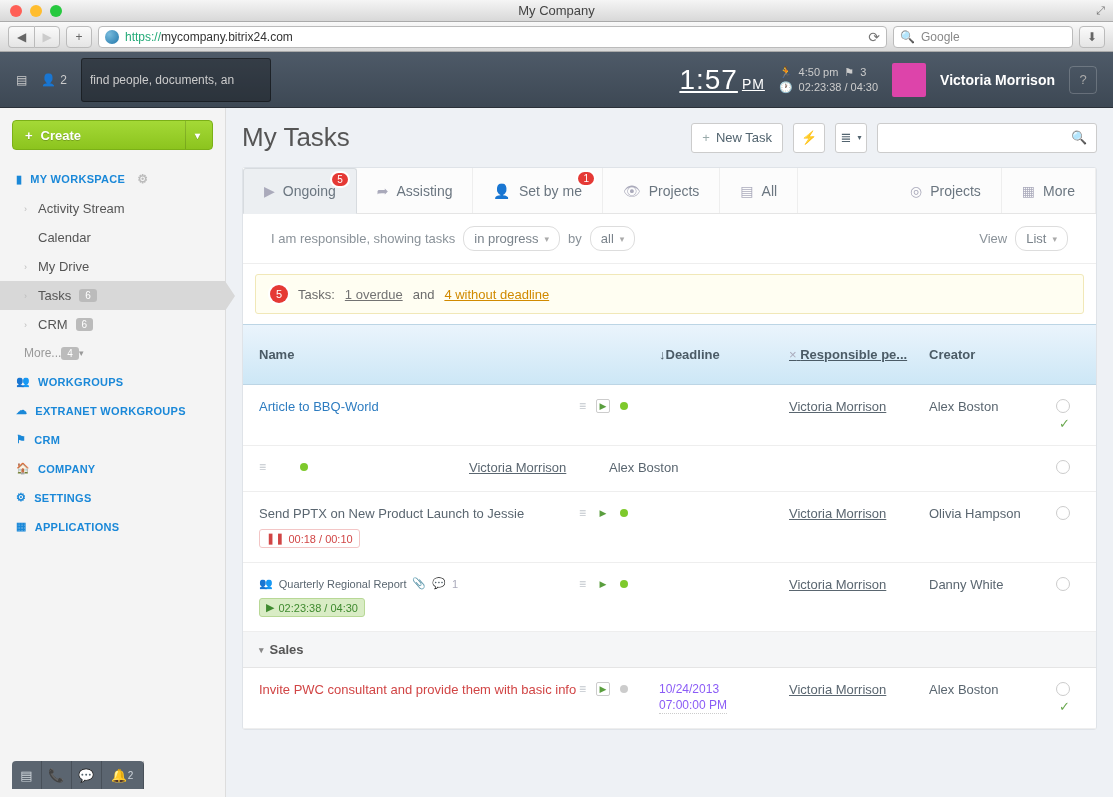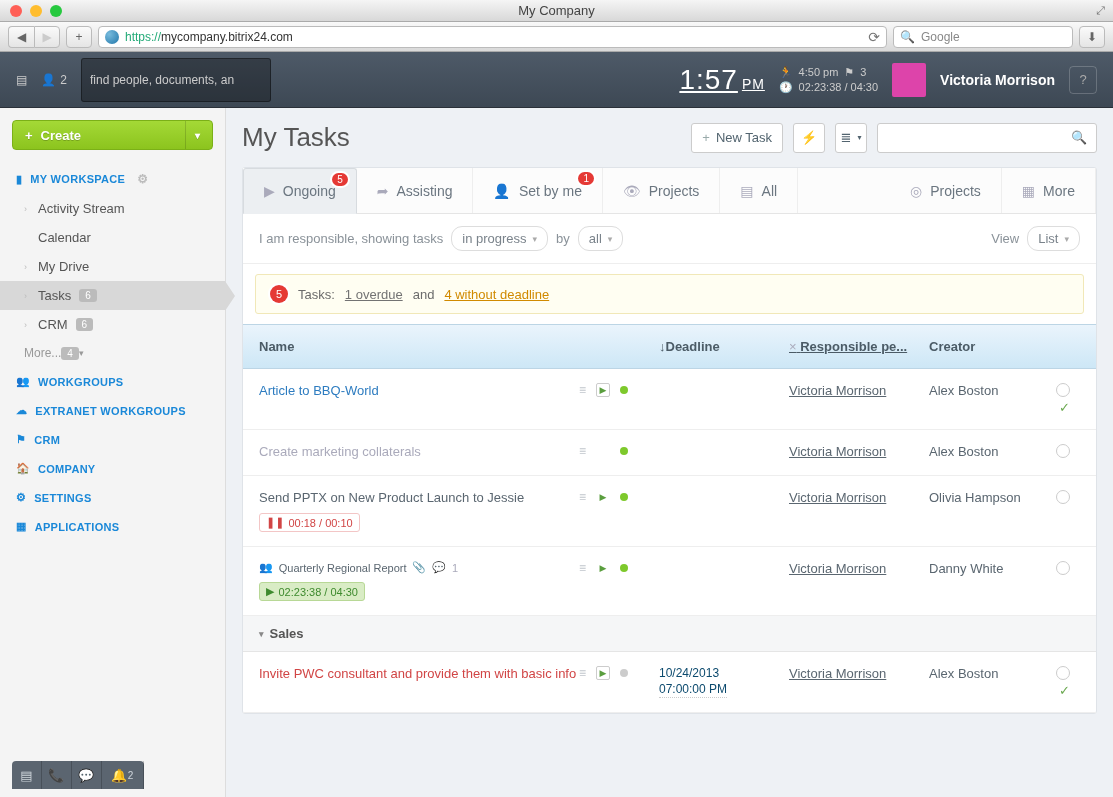--- a/index.html
+++ b/index.html
@@ -72,53 +72,53 @@
 .card { background: #fff; border: 1px solid #dfe3e8; border-radius: 3px; }
 
 
 .tabs { display: flex; border-bottom: 1px solid #e5e5e5; background: #fcfcfc; }
 .tab { padding: 14px 20px; display: flex; align-items: center; gap: 8px; color: #6b7680; font-size: 14px; cursor: pointer; position: relative; border-right: 1px solid #eee; }
 .tab .ico { color: #aab; font-size: 14px; }
 .tab.active { background: #eceff2; border: 1px solid #d7dbdf; border-bottom-color: #eceff2; border-radius: 3px 3px 0 0; margin-bottom: -1px; }
 .tab .badge { position: absolute; top: 4px; right: 8px; background: #e53935; color: #fff; font-size: 10px; border-radius: 8px; padding: 1px 5px; box-shadow: 0 0 0 2px #fff; }
 
 
-.filterbar { padding: 12px 16px; display: flex; align-items: center; gap: 8px; color: #8a9299; font-size: 13px; border-bottom: 1px solid #eee; }
+.filterbar { padding: 12px 28px; display: flex; align-items: center; gap: 8px; color: #8a9299; font-size: 13px; border-bottom: 1px solid #eee; }
 .pill { background: #fff; border: 1px solid #ddd; border-radius: 11px; padding: 4px 10px; display: flex; align-items: center; gap: 6px; color: #7a838b; }
 .pill .caret { font-size: 9px; color: #aaa; }
 .view-select { margin-left: auto; display: flex; align-items: center; gap: 8px; }
 
 
 .alertbar { margin: 10px 12px; padding: 10px 14px; background: #fffef2; border: 1px solid #f1e8b8; border-radius: 3px; display: flex; align-items: center; gap: 10px; font-size: 13px; color: #6b6b6b; }
 .alert-badge { width: 18px; height: 18px; background: #e53935; color: #fff; border-radius: 50%; font-size: 11px; display: flex; align-items: center; justify-content: center; box-shadow: 0 0 0 2px #fff; }
 .alertbar a { color: #737373; text-decoration: underline; }
 .alertbar a.warn { color: #d18a00; }
 
 
-.thead { display: flex; background: linear-gradient(#eaf4fc,#cde7f6); border-top: 1px solid #bcd5e5; border-bottom: 1px solid #bcd5e5; padding: 14px 16px; color: #4b5b66; font-size: 13px; font-weight: bold; }
+.thead { display: flex; background: linear-gradient(#eaf4fc,#cde7f6); border-top: 1px solid #bcd5e5; border-bottom: 1px solid #bcd5e5; padding: 22px 16px; color: #4b5b66; font-size: 13px; font-weight: bold; }
 .col-name { flex: 0 0 320px; }
 .col-deadline { flex: 0 0 130px; }
 .col-resp { flex: 0 0 140px; text-decoration: underline; }
 .col-creator { flex: 0 0 120px; }
 .col-icons { flex: 0 0 80px; display: flex; gap: 10px; align-items: center; color: #aab; font-size: 11px; }
 .col-end { flex: 1; text-align: right; padding-right: 10px; }
 
 .trow { display: flex; padding: 14px 16px; border-bottom: 1px solid #eee; align-items: flex-start; font-size: 13px; color: #5a6670; }
 .trow .title-link { color: #2d7cc0; }
 .trow .title-muted { color: #aab; }
 .trow .title-red { color: #d14545; }
 .trow .col-name { display: flex; flex-direction: column; gap: 4px; }
 .timer { display: inline-flex; align-items: center; gap: 4px; font-size: 11px; border-radius: 3px; padding: 2px 6px; margin-top: 4px; width: fit-content; }
 .timer.red { color: #d14545; border: 1px solid #f3c6c6; background: #fff; }
 .timer.green { color: #3e8a2e; background: #d9ecc5; border: 1px solid #b8d896; }
 .dot { width: 8px; height: 8px; border-radius: 50%; background: #7ec92c; display: inline-block; }
 .dot.off { background: #ccc; }
 .playbtn { width: 14px; height: 14px; border: 1px solid #ccc; border-radius: 2px; display: flex; align-items: center; justify-content: center; color: #5a9e3e; font-size: 9px; background: #fff; }
 .menubtn { color: #c0c6cc; font-size: 12px; }
-.deadline { color: #0c4a6e; font-size: 12px; line-height: 1.3; border-bottom: 1px dotted #ccc; display: inline-block; }
+.deadline { color: #8b5cf6; font-size: 12px; line-height: 1.3; border-bottom: 1px dotted #ccc; display: inline-block; }
 .circle { width: 14px; height: 14px; border: 1px solid #ccc; border-radius: 50%; display: inline-block; }
 .check { color: #6aa84f; }
 
 .group-row { background: #f5f6f7; padding: 10px 16px; font-weight: bold; color: #555; border-bottom: 1px solid #e5e5e5; display: flex; align-items: center; gap: 6px; }
 .group-row .tri { font-size: 9px; color: #888; }
 
 .meta-icons { display: flex; align-items: center; gap: 6px; color: #aab; font-size: 11px; }
 </style>
 </head>
 <body>
@@ -354,23 +354,20 @@
             <span class="playbtn">▶</span>
             <span class="dot"></span>
           </div>
         <div class="col-deadline"></div>
         <div class="col-resp">Victoria Morrison</div>
         <div class="col-creator">Alex Boston</div>
         <div class="col-end"><span class="circle"></span> <span class="check">✓</span></div>
       </div>
 
       <div class="trow">
-        <div class="col-name">
-            <span class="title-muted">Create marketing collaterals</span>
-          </div>
         <div class="col-icons">
             <span class="menubtn">≡</span>
             <span style="width:14px"></span>
             <span class="dot"></span>
           </div>
         <div class="col-deadline"></div>
         <div class="col-resp">Victoria Morrison</div>
         <div class="col-creator">Alex Boston</div>
         <div class="col-end"><span class="circle"></span></div>
       </div>

